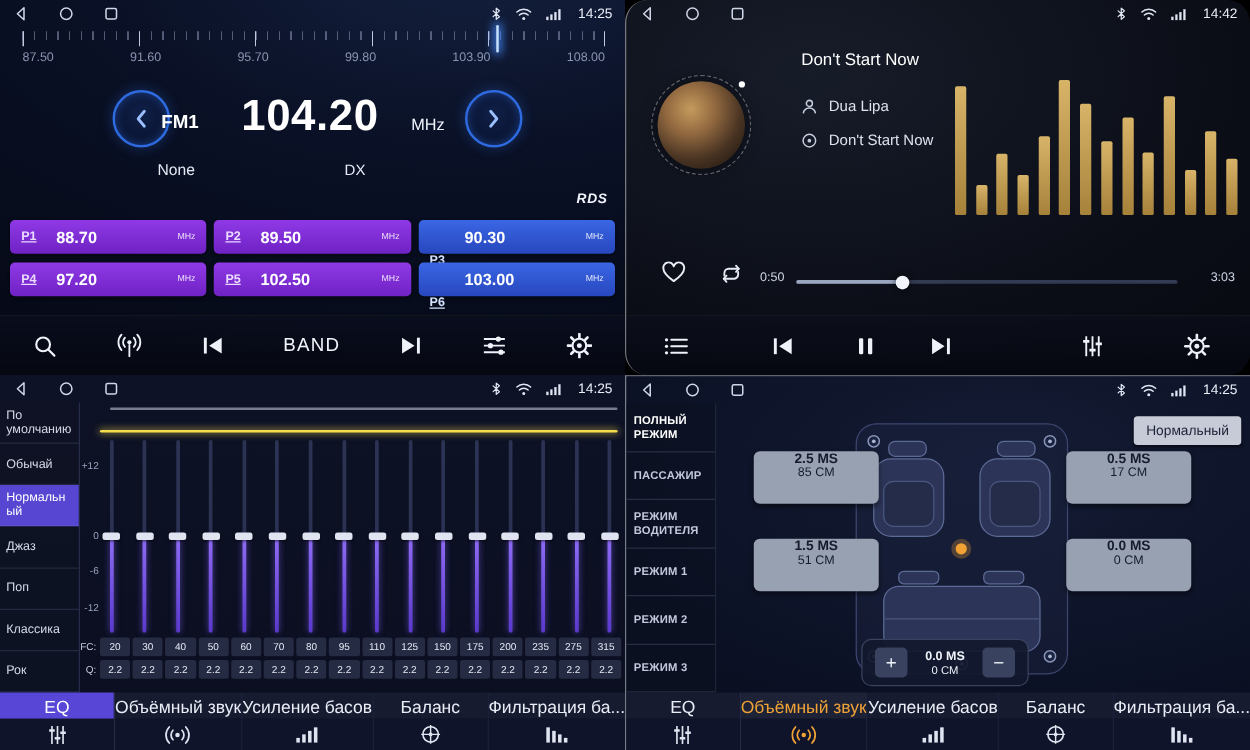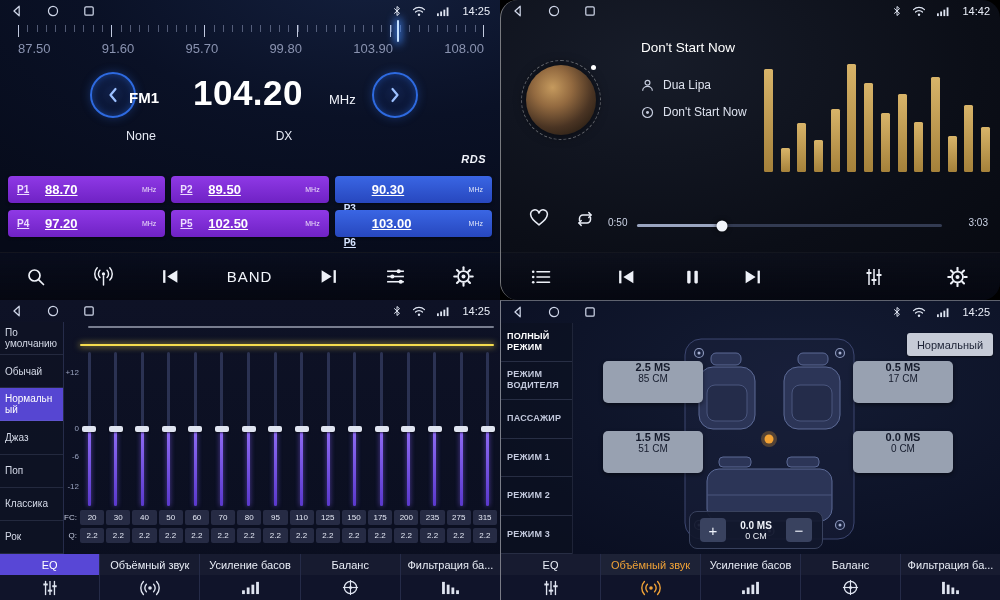--- a/index.html
+++ b/index.html
@@ -20,36 +20,36 @@
   .nav-btn { background:none; border:none; color:#cfd6e8; cursor:pointer; display:flex; }
   .stat-group { display:flex; gap:10px; align-items:center; color:#dfe5f2; }
   .time { font-size:11px; margin-left:3px; color:#eaeef8; }
 
   
   .r-ruler { position:absolute; top:25px; left:18px; right:16px; height:36px; cursor:pointer; }
   .r-ticks { height:12px; background-image:
       repeating-linear-gradient(90deg, rgba(190,200,235,.4) 0 1px, transparent 1px 9.32px),
       repeating-linear-gradient(90deg, rgba(225,233,252,.85) 0 1px, transparent 1px 93.1px);
     background-size:100% 7px, 100% 12px; background-repeat:repeat-x; background-position:top left; }
-  .r-labels { display:flex; justify-content:space-between; margin-top:4px; font-size:13px; color:#8a93b0; }
+  .r-labels { display:flex; justify-content:space-between; margin-top:4px; font-size:10px; color:#8a93b0; }
   .r-needle { position:absolute; left:calc(81.5% - 1px); top:-5px; width:2px; height:22px; background:#c4e0ff; box-shadow:0 0 8px 2px rgba(70,140,255,.95); border-radius:1px; }
   .tune-btn { position:absolute; width:46px; height:46px; border-radius:50%; border:2px solid #2e6ae0; background:radial-gradient(circle at 50% 40%, #10204a 0%, #0a1430 70%); box-shadow:0 0 10px rgba(46,106,224,.35), inset 0 0 8px rgba(46,106,224,.5); color:#9cc0ff; display:flex; align-items:center; justify-content:center; cursor:pointer; }
   .tune-left { left:90px; top:72px; } .tune-right { left:372px; top:72px; }
   .r-band { position:absolute; left:129px; top:89px; font-size:15px; font-weight:600; color:#fff; }
   .r-station { position:absolute; left:118px; top:129px; width:46px; text-align:center; font-size:12.5px; color:#e6eaf5; }
   .r-freq { position:absolute; left:183px; top:73px; width:130px; text-align:center; font-size:35px; font-weight:700; color:#fff; letter-spacing:.5px; }
   .r-unit { position:absolute; left:329px; top:92px; font-size:13px; color:#f0f3fa; }
   .r-dx { position:absolute; left:268px; top:129px; width:32px; text-align:center; font-size:12px; color:#e6eaf5; }
   .r-rds { position:absolute; right:14px; top:153px; font-style:italic; font-weight:800; font-size:11px; letter-spacing:.5px; color:#f0f3fa; }
   .preset-grid { position:absolute; left:8px; right:8px; top:176px; display:grid; grid-template-columns:repeat(3,1fr); gap:7px 6px; }
   .preset { height:27px; border-radius:4px; display:flex; align-items:center; padding:0 9px; border:none; cursor:pointer; background:linear-gradient(180deg,#8f39e6 0%, #6f22c4 100%); color:#fff; box-shadow:0 1px 3px rgba(0,0,0,.5); }
   .preset.active { background:linear-gradient(180deg,#3a66e4 0%, #2747be 100%); }
   .p-id { font-size:10px; font-weight:700; color:#ecdcff; width:18px; text-align:left;text-decoration:underline; }
   .preset.active .p-id { color:#d6e4ff;margin-top:37px; }
-  .p-freq { font-size:13px; font-weight:700; margin-left:10px;text-decoration:underline; }
+  .p-freq { font-size:13px; font-weight:700; margin-left:10px; }
   .p-unit { font-size:7px; margin-left:auto; opacity:.85; }
   .toolbar { position:absolute; left:0; right:0; bottom:0; height:48px; background:linear-gradient(180deg, rgba(16,20,40,.25), rgba(5,7,16,.88)); border-top:1px solid rgba(255,255,255,.06); }
   #q-radio .toolbar { display:flex; align-items:center; justify-content:space-between; padding:0 26px; }
   .tb-btn { background:none; border:none; color:#eef1f8; display:flex; align-items:center; cursor:pointer; }
   .band-btn { font-size:15px; letter-spacing:1px; color:#f2f5fb; }
   .tb-abs { position:absolute; top:50%; transform:translateY(-50%); }
 
   
   .album-ring { position:absolute; left:20px; top:60px; width:80px; height:80px; border:1px dashed rgba(255,255,255,.4); border-radius:50%; }
   .album-ring::after { content:""; position:absolute; top:4px; right:4px; width:5px; height:5px; background:#fff; border-radius:50%; }
@@ -82,21 +82,21 @@
   .eq-handle { position:absolute; left:0; top:calc(50% - 3px); width:14px; height:6px; background:#dfe4f0; border-radius:2px; box-shadow:0 1px 2px rgba(0,0,0,.6); }
   .eq-row { position:absolute; left:64px; right:3px; display:flex; align-items:center; gap:2px; }
   .fc-row { top:210px; height:15px; } .q-row { top:228px; height:15px; }
   .eq-row-label { width:14px; font-size:8px; color:#c6cce0; text-align:right; padding-right:1px; }
   .eq-cell { flex:1; background:#262b44; border-radius:2px; font-size:8px; color:#e4e8f4; text-align:center; line-height:15px; height:15px; }
 
   
   .tabbar { position:absolute; left:0; right:0; bottom:0; height:46px; display:flex; z-index:5; }
   .tab { flex:1; display:flex; flex-direction:column; border-right:1px solid #252b48; cursor:pointer; background:none; border-top:none; border-bottom:none; border-left:none; padding:0; }
   .tab:last-child { border-right:none; }
-  .tab-label { height:21px; background:#171b30; display:flex; align-items:center; justify-content:center; font-size:11px; color:#e9edf6; white-space:nowrap; overflow:hidden; }
+  .tab-label { height:21px; background:#171b30; display:flex; align-items:center; justify-content:center; font-size:14px; color:#e9edf6; white-space:nowrap; overflow:hidden; }
   .tab-icon { flex:1; background:#10142a; display:flex; align-items:center; justify-content:center; color:#dfe4f0; }
   .tab.active-purple .tab-label { background:#5847d6; color:#fff; }
   .tab.active-orange .tab-label { background:#1d2236; color:#f0a237; }
   .tab.active-orange .tab-icon { color:#f0a237; }
 
   
   .sr-menu { position:absolute; left:0; top:22px; bottom:46px; width:72px; display:flex; flex-direction:column; background:rgba(12,16,32,.6); border-right:1px solid rgba(140,150,190,.15); z-index:4; }
   .sr-item { flex:1; display:flex; align-items:center; padding:2px 6px; font-size:9px; font-weight:700; color:#c3c9dd; border-bottom:1px solid rgba(140,150,190,.22); letter-spacing:.2px; cursor:pointer; line-height:1.25; background:none; border-left:none; border-right:none; border-top:none; text-align:left; }
   .sr-item.active { color:#fff; }
   .profile-btn { position:absolute; right:7px; top:32px; width:86px; height:23px; background:#c6cbd7; color:#1d2336; font-size:11px; border:none; border-radius:3px; cursor:pointer; box-shadow:0 1px 2px rgba(0,0,0,.5); z-index:3; }
@@ -751,22 +751,22 @@
           </svg>
         <svg class="ic" width="13" height="11">
             <use href="#i-signal"></use>
           </svg>
         <span class="time">14:25</span>
       </div>
     </div>
 
     <div class="sr-menu">
       <button class="sr-item active">ПОЛНЫЙ РЕЖИМ</button>
+      <button class="sr-item">ПАССАЖИР</button>
       <button class="sr-item">РЕЖИМ ВОДИТЕЛЯ</button>
-      <button class="sr-item">ПАССАЖИР</button>
       <button class="sr-item">РЕЖИМ 1</button>
       <button class="sr-item">РЕЖИМ 2</button>
       <button class="sr-item">РЕЖИМ 3</button>
     </div>
 
     <button class="profile-btn">Нормальный</button>
 
     <svg class="car" viewBox="0 0 185 212" width="185" height="212">
       <rect x="8" y="6" width="169" height="200" rx="16" fill="rgba(28,36,64,.45)" stroke="#3c4670" stroke-width="1"></rect>
       <g>

